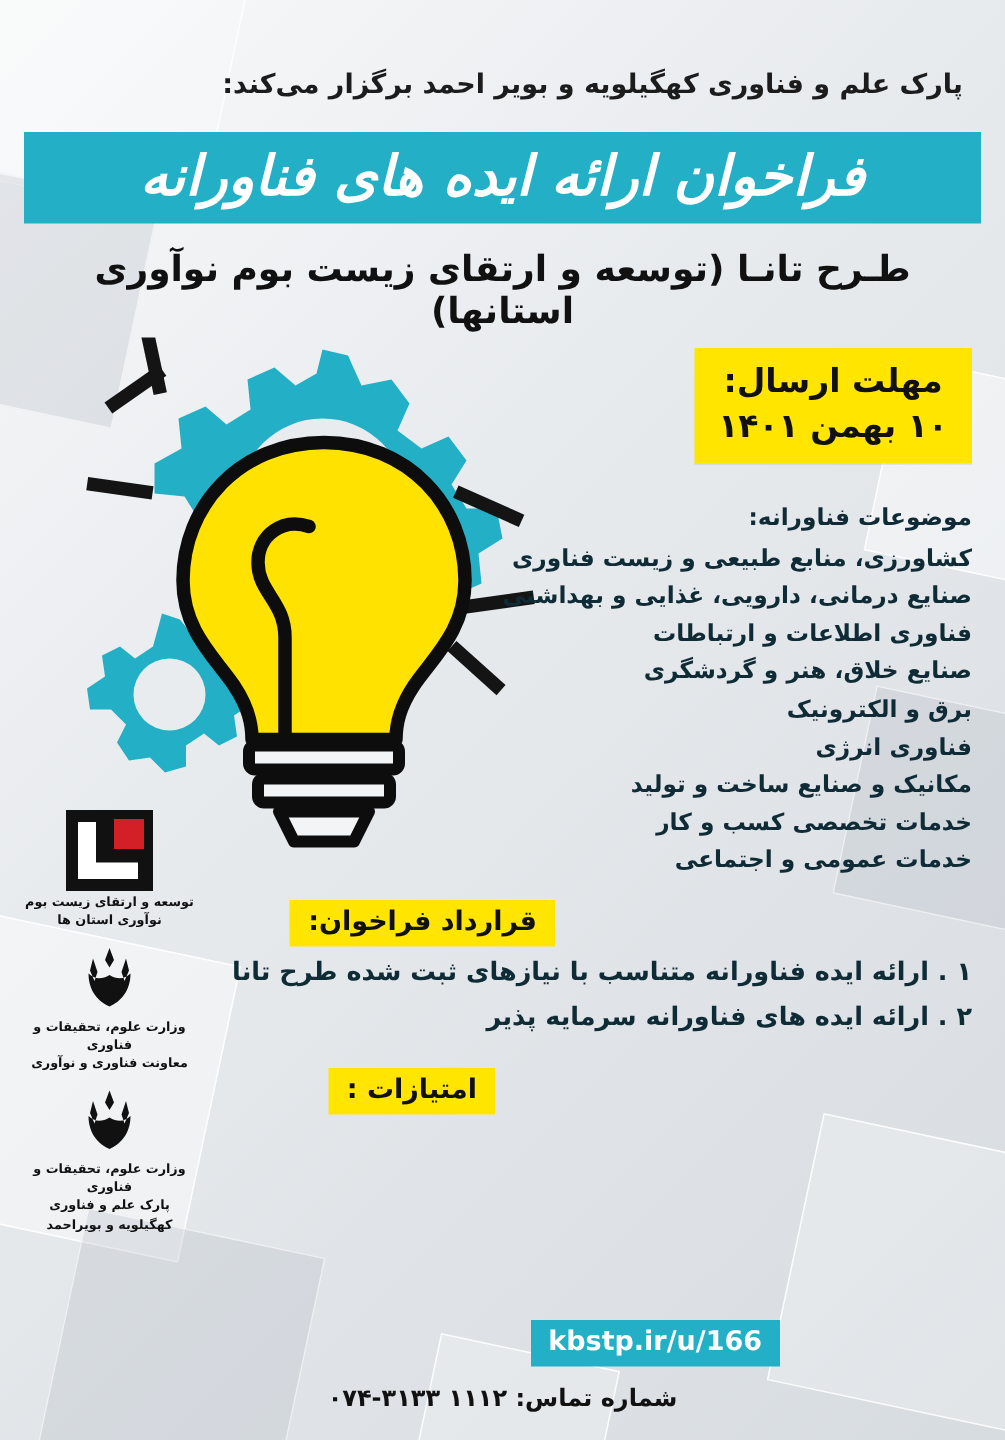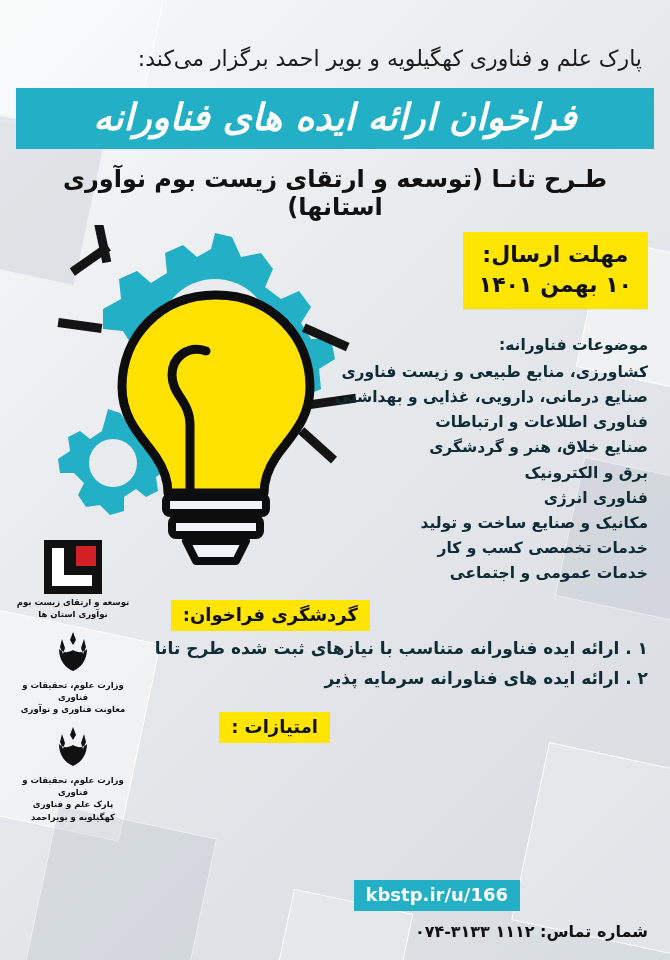--- a/index.html
+++ b/index.html
@@ -19,21 +19,21 @@
   }
   
   .poly{position:absolute;border:1px solid rgba(255,255,255,.85);background:rgba(255,255,255,.25);transform:rotate(12deg);}
   .poly.d{background:rgba(190,196,202,.35);border-color:rgba(255,255,255,.6);}
   .poly.e{background:rgba(255,255,255,.45);}
 
   
   .top-line{
     position:absolute;top:46px;right:28px;left:28px;
     text-align:right;
-    font-size:22px;font-weight:normal;color:#1c1c1c;
+    font-size:18px;font-weight:bold;color:#1c1c1c;
     letter-spacing:-.2px;
   }
   .title-band{
     position:absolute;top:88px;right:16px;left:16px;
     background:#23b0c6;
     padding:9px 14px 11px 14px;
     text-align:center;
   }
   .title-band h1{
     margin:0;font-size:37px;line-height:1.12;color:#ffffff;font-weight:bold;
@@ -96,21 +96,21 @@
   .link-label{
     background:#23b0c6;color:#fff;font-weight:bold;font-size:18px;
     padding:4px 10px 6px 10px;white-space:nowrap;
   }
   .link-url{
     background:#23b0c6;color:#fff;font-weight:bold;font-size:18px;
     padding:4px 12px 6px 12px;white-space:nowrap;direction:ltr;
   }
   .phone{
     position:absolute;top:922px;right:22px;left:22px;
-    text-align:right;font-weight:bold;font-size:16px;color:#111;
+    text-align:center;font-weight:bold;font-size:16px;color:#111;
   }
 
   
   .art{position:absolute;top:225px;right:300px;width:330px;height:360px;}
 
   
   .logos{
     position:absolute;top:540px;left:14px;width:118px;
     text-align:center;
   }
@@ -191,21 +191,21 @@
     <div class="line">صنایع درمانی، دارویی، غذایی و بهداشتی</div>
     <div class="line">فناوری اطلاعات و ارتباطات</div>
     <div class="line">صنایع خلاق، هنر و گردشگری</div>
     <div class="line">برق و الکترونیک</div>
     <div class="line">فناوری انرژی</div>
     <div class="line">مکانیک و صنایع ساخت و تولید</div>
     <div class="line">خدمات تخصصی کسب و کار</div>
     <div class="line">خدمات عمومی و اجتماعی</div>
   </div>
 
-  <div class="tag axes">گردشگری فراخوان:</div>
+  <div class="tag axes">قرارداد فراخوان:</div>
   <div class="axes-list">
     <div>۱ . ارائه ایده فناورانه متناسب با نیازهای ثبت شده طرح تانا</div>
     <div>۲ . ارائه ایده های فناورانه سرمایه پذیر</div>
   </div>
 
   <div class="tag adv">امتیازات :</div>
 
   <div class="link-row">
     <span class="link-url">kbstp.ir/u/166</span>
   </div>

